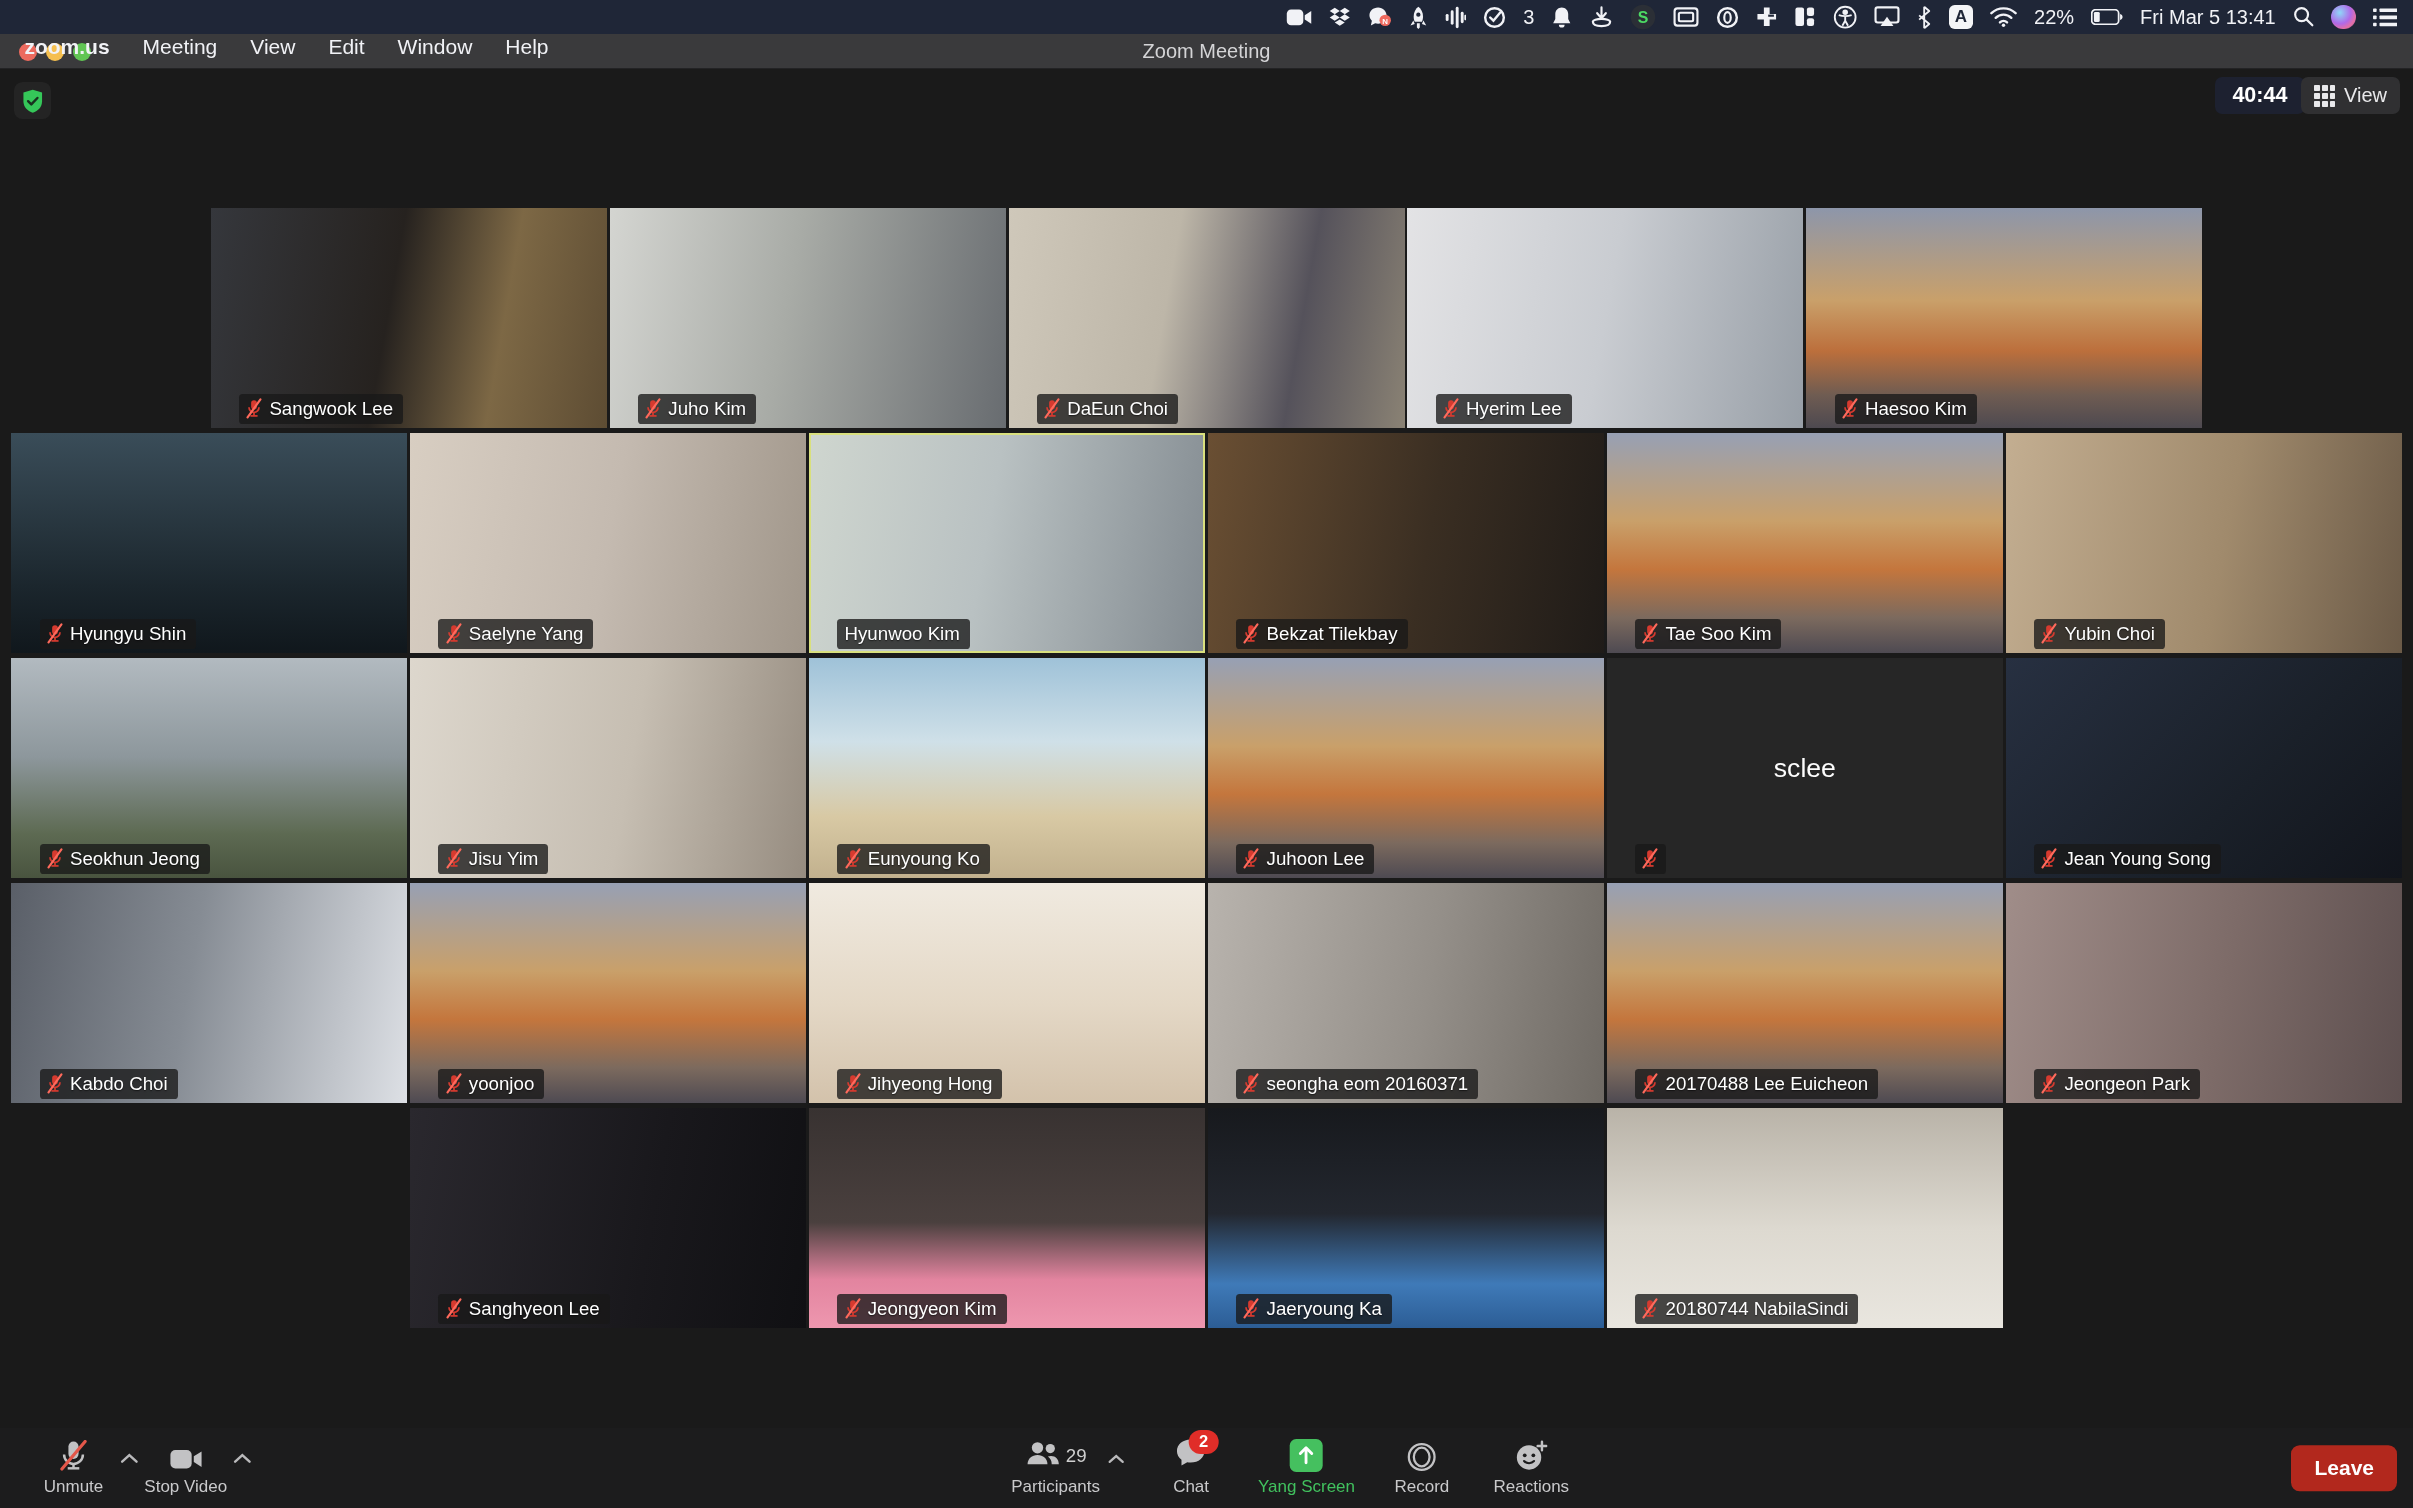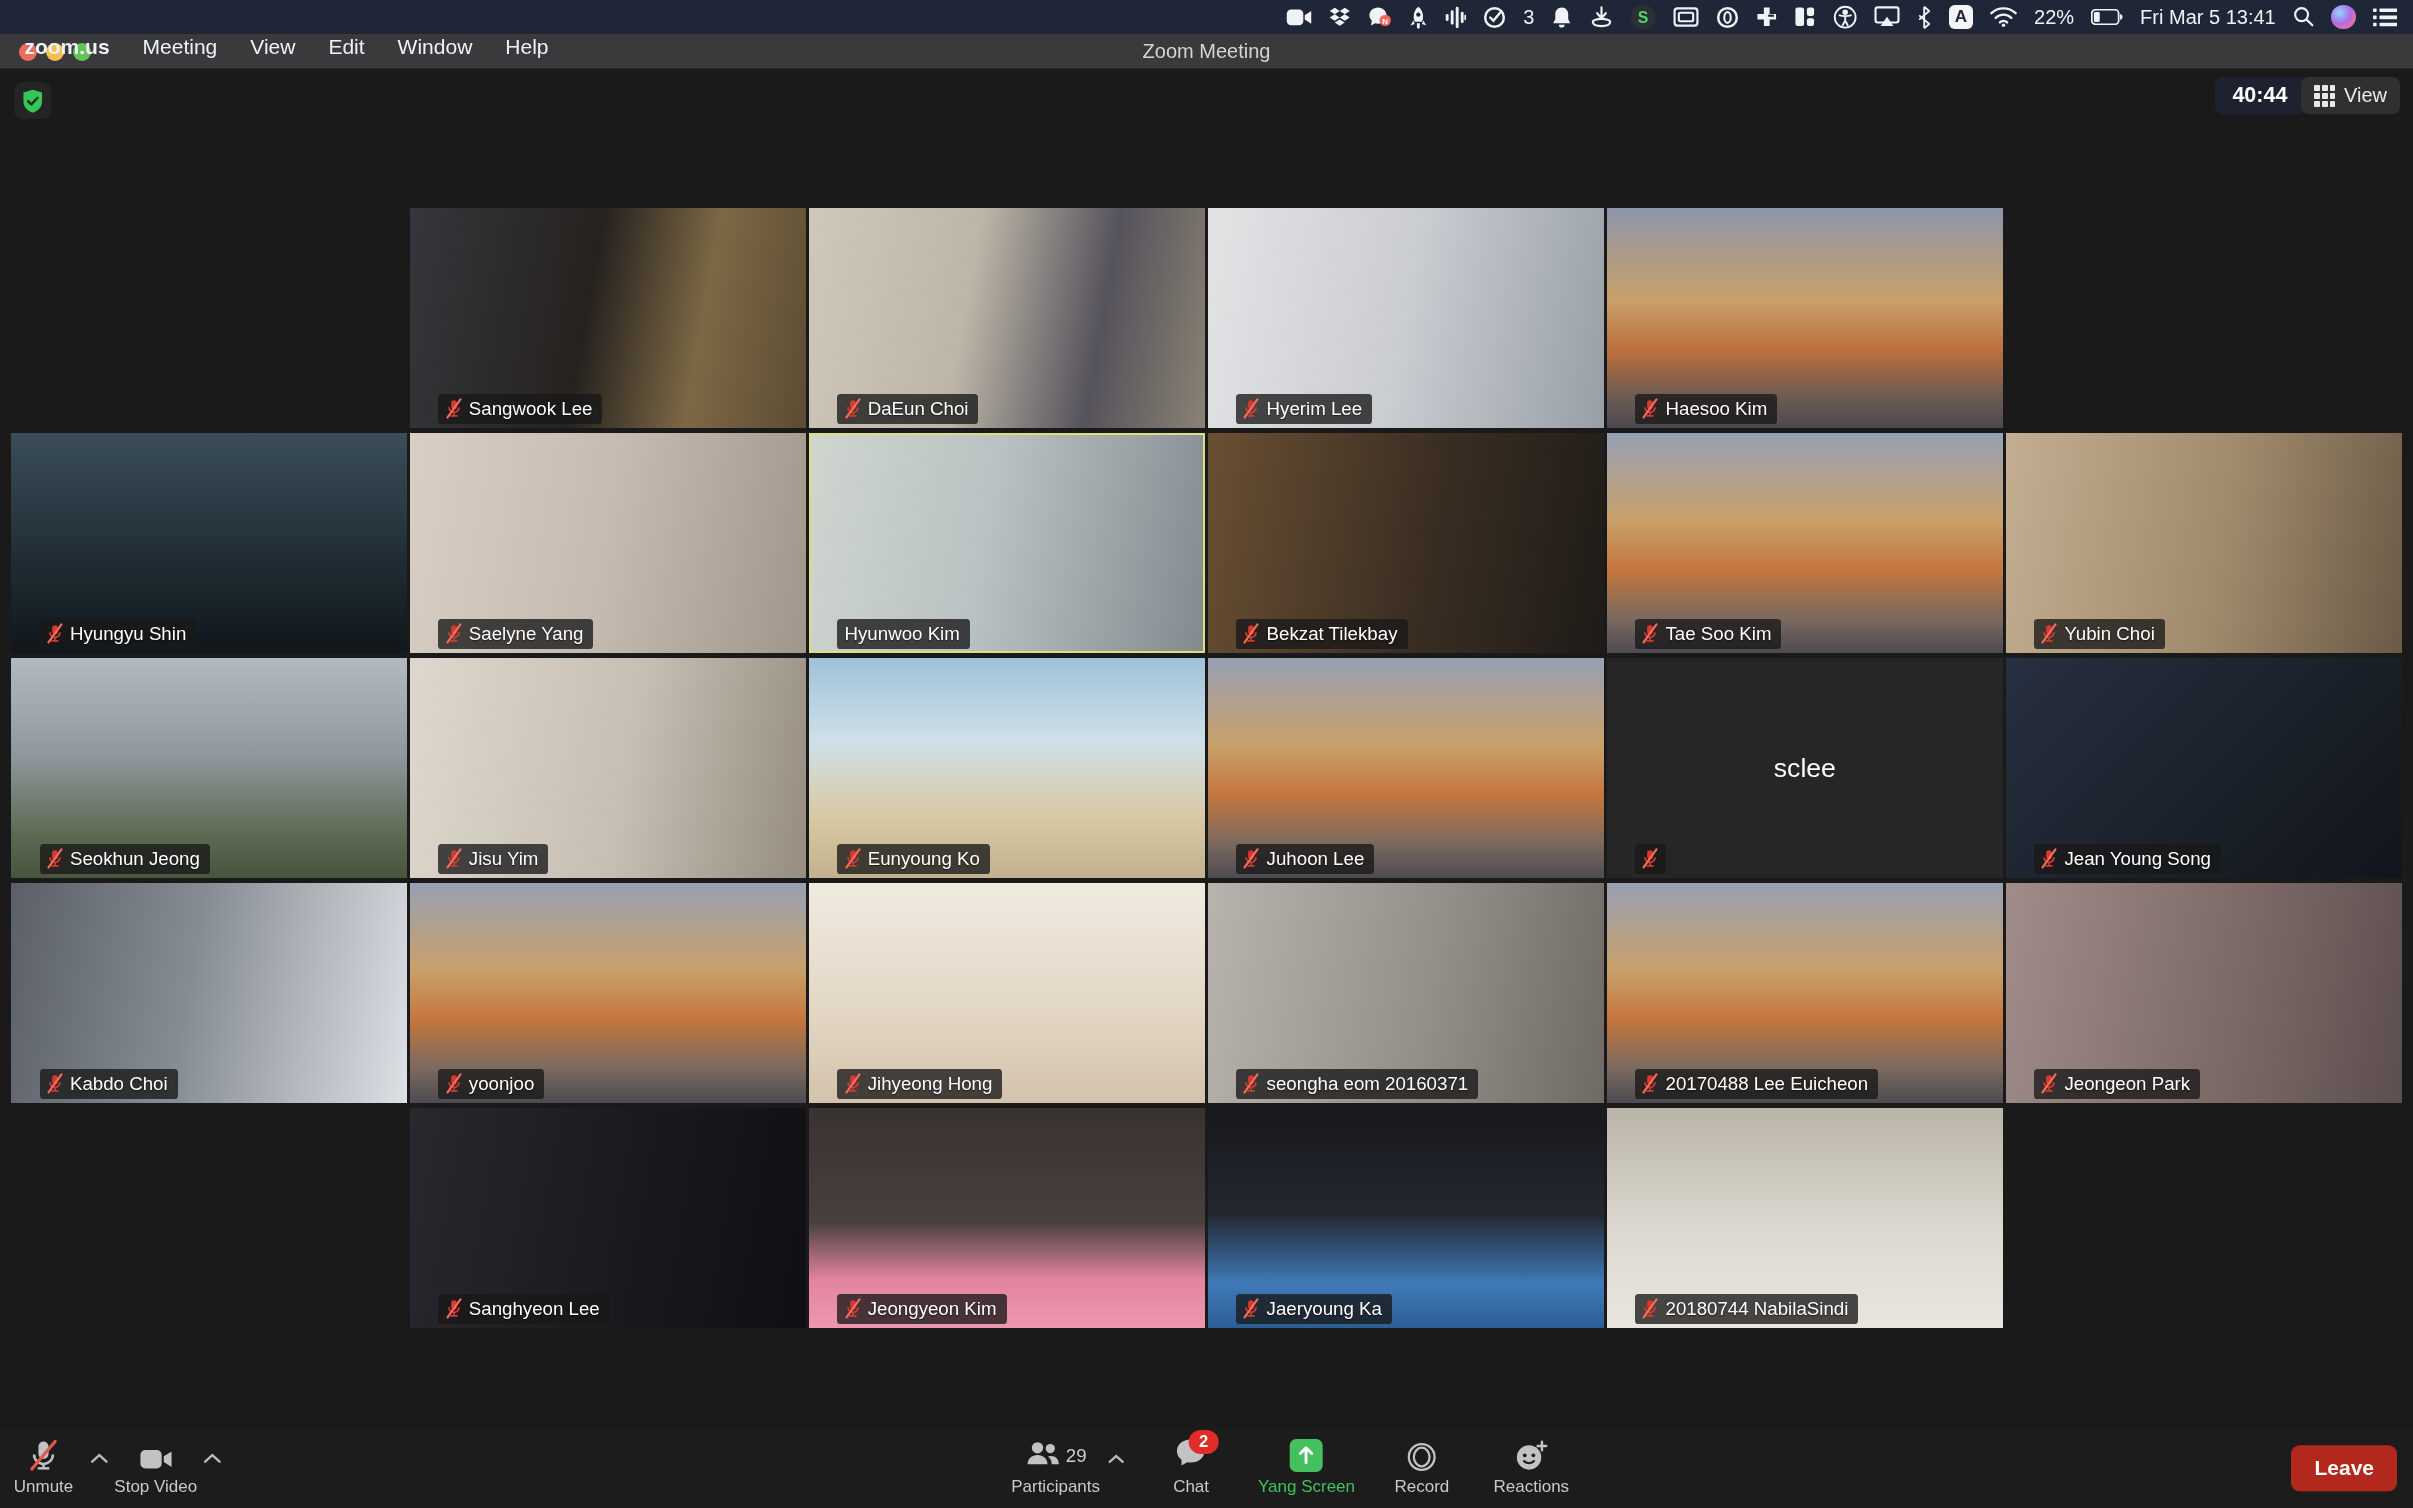--- a/index.html
+++ b/index.html
@@ -51,21 +51,21 @@
   .name-label{position:absolute;left:4.3px;bottom:4.3px;background:rgba(24,24,24,0.78);
     border-radius:3.6px;display:flex;align-items:center;gap:7.2px;height:30px;
     padding:0 10px 0 7.2px;box-sizing:border-box;margin-left:24px;}
   .name-label.icon-only{padding:0 7.2px;}
   .name-label .pname{color:#ffffff;font-size:18.7px;white-space:nowrap;
     text-shadow:0 0.7px 1.4px rgba(0,0,0,0.6);}
   .center-name{position:absolute;inset:0;display:flex;align-items:center;justify-content:center;
     color:#fdfdfd;font-size:26.6px;}
   
   .toolbar{position:absolute;bottom:0;left:0;right:0;height:80px;background:#1c1c1d;z-index:40;}
-  .tb-left{position:absolute;left:1px;top:0;bottom:0;display:flex;align-items:center;gap:4.3px;}
+  .tb-left{position:absolute;left:31px;top:0;bottom:0;display:flex;align-items:center;gap:4.3px;}
   .tb-center{position:absolute;top:0;bottom:0;left:50%;transform:translateX(calc(-50% + 86px));
     display:flex;align-items:center;gap:24.4px;}
   .tb-btn{display:flex;flex-direction:column;align-items:center;justify-content:center;gap:5px;
     color:#c9c9cb;font-size:17px;min-width:85px;position:relative;}
   .tb-btn .ticon{height:32px;display:flex;align-items:flex-end;justify-content:center;position:relative;}
   .chev{display:flex;align-items:center;margin-bottom:18.7px;}
   .green-label{color:#41c15e;}
   .count-num{color:#cfcfcf;font-size:18.7px;margin-left:4.3px;}
   .badge{position:absolute;top:-10px;right:-11.5px;min-width:24.4px;height:24.4px;border-radius:12.2px;
     background:#e02d28;color:#fff;font-size:16.5px;font-weight:bold;display:flex;
@@ -277,20 +277,34 @@
                 <rect x="7" y="3" width="8" height="13" rx="4" fill="#d63a2f"></rect>
                 <path d="M4 13a7 7 0 0014 0" fill="none" stroke="#d63a2f" stroke-width="2.4"></path>
                 <line x1="11" y1="21" x2="11" y2="25" stroke="#d63a2f" stroke-width="2.4"></line>
                 <line x1="6" y1="25" x2="16" y2="25" stroke="#d63a2f" stroke-width="2.4"></line>
                 <line x1="2" y1="27" x2="20" y2="2" stroke="#ff6a5c" stroke-width="3" stroke-linecap="round"></line>
               </svg>
             </span>
             <span class="pname">Sangwook Lee</span>
           </div>
         </div>
+        <div class="tile" style="background: linear-gradient(100deg, rgb(212, 213, 209), rgb(168, 171, 166) 45%, rgb(104, 108, 112));">
+          <div class="name-label">
+            <span style="display: flex;">
+              <svg width="16" height="21.5" viewBox="0 0 22 30">
+                <rect x="7" y="3" width="8" height="13" rx="4" fill="#d63a2f"></rect>
+                <path d="M4 13a7 7 0 0014 0" fill="none" stroke="#d63a2f" stroke-width="2.4"></path>
+                <line x1="11" y1="21" x2="11" y2="25" stroke="#d63a2f" stroke-width="2.4"></line>
+                <line x1="6" y1="25" x2="16" y2="25" stroke="#d63a2f" stroke-width="2.4"></line>
+                <line x1="2" y1="27" x2="20" y2="2" stroke="#ff6a5c" stroke-width="3" stroke-linecap="round"></line>
+              </svg>
+            </span>
+            <span class="pname">Juho Kim</span>
+          </div>
+        </div>
         <div class="tile" style="background: linear-gradient(100deg, rgb(207, 200, 186), rgb(189, 182, 168) 40%, rgb(85, 82, 91) 72%, rgb(138, 130, 116));">
           <div class="name-label">
             <span style="display: flex;">
               <svg width="16" height="21.5" viewBox="0 0 22 30">
                 <rect x="7" y="3" width="8" height="13" rx="4" fill="#d63a2f"></rect>
                 <path d="M4 13a7 7 0 0014 0" fill="none" stroke="#d63a2f" stroke-width="2.4"></path>
                 <line x1="11" y1="21" x2="11" y2="25" stroke="#d63a2f" stroke-width="2.4"></line>
                 <line x1="6" y1="25" x2="16" y2="25" stroke="#d63a2f" stroke-width="2.4"></line>
                 <line x1="2" y1="27" x2="20" y2="2" stroke="#ff6a5c" stroke-width="3" stroke-linecap="round"></line>
               </svg>

